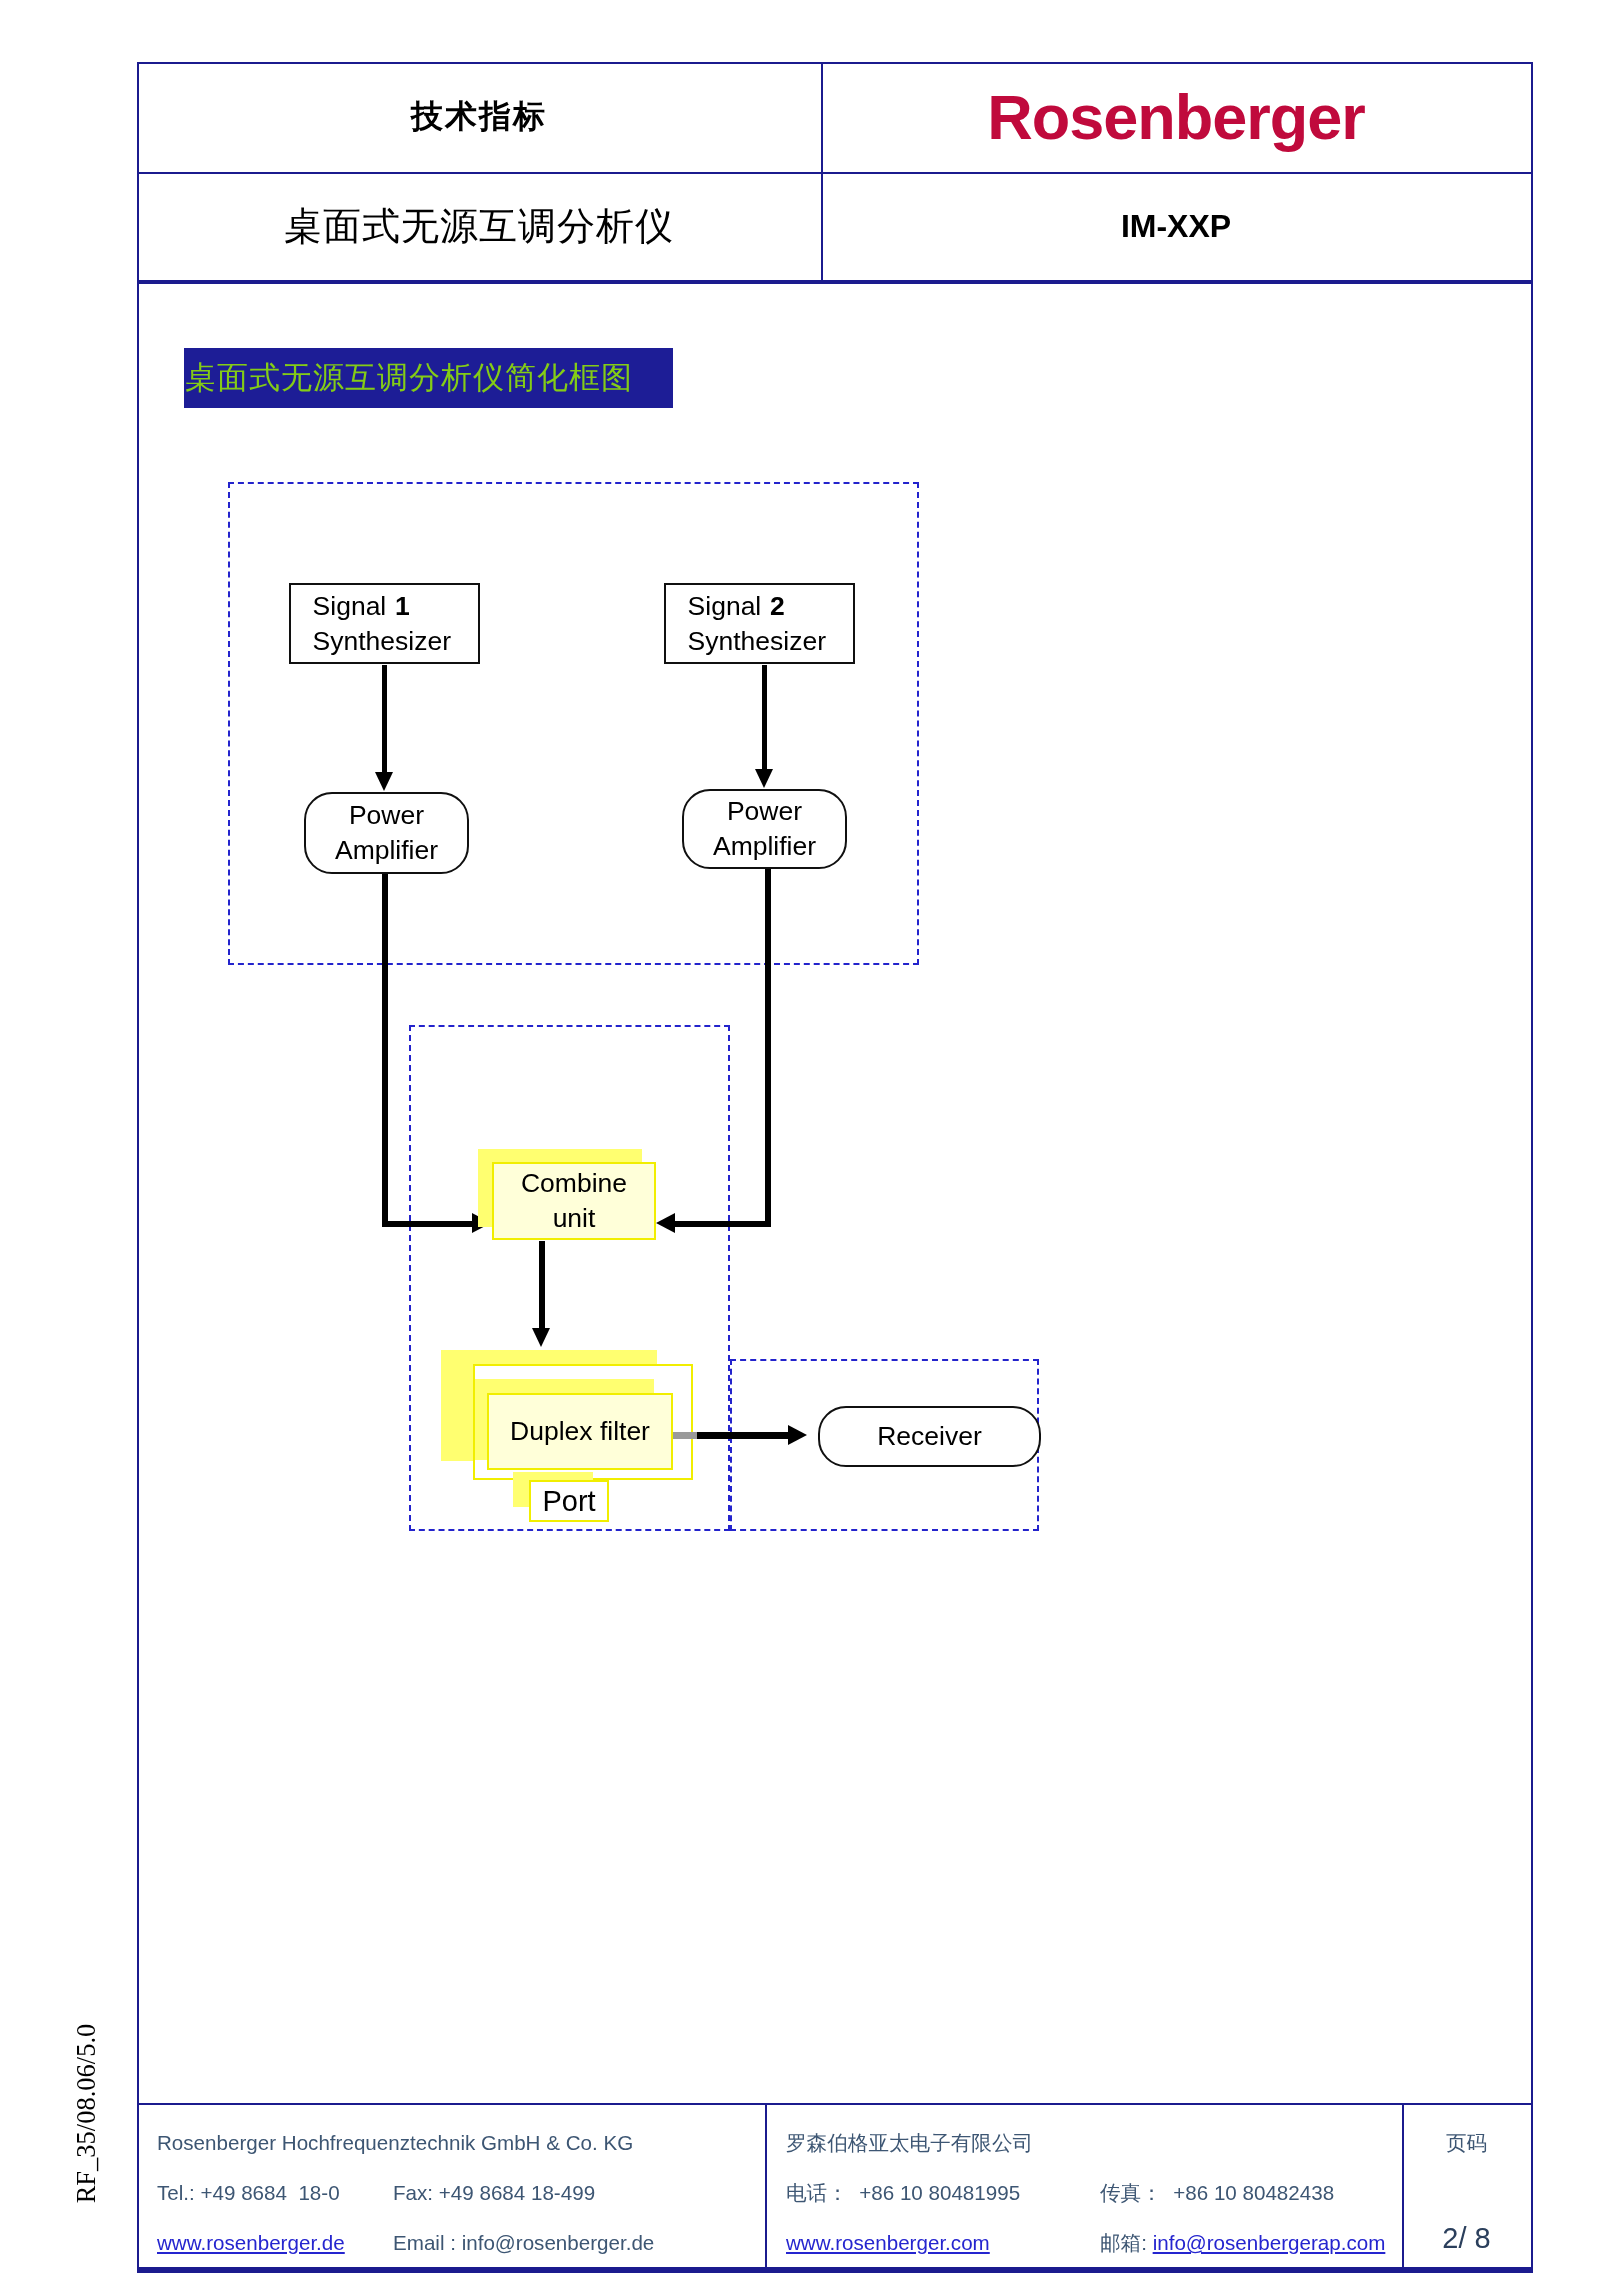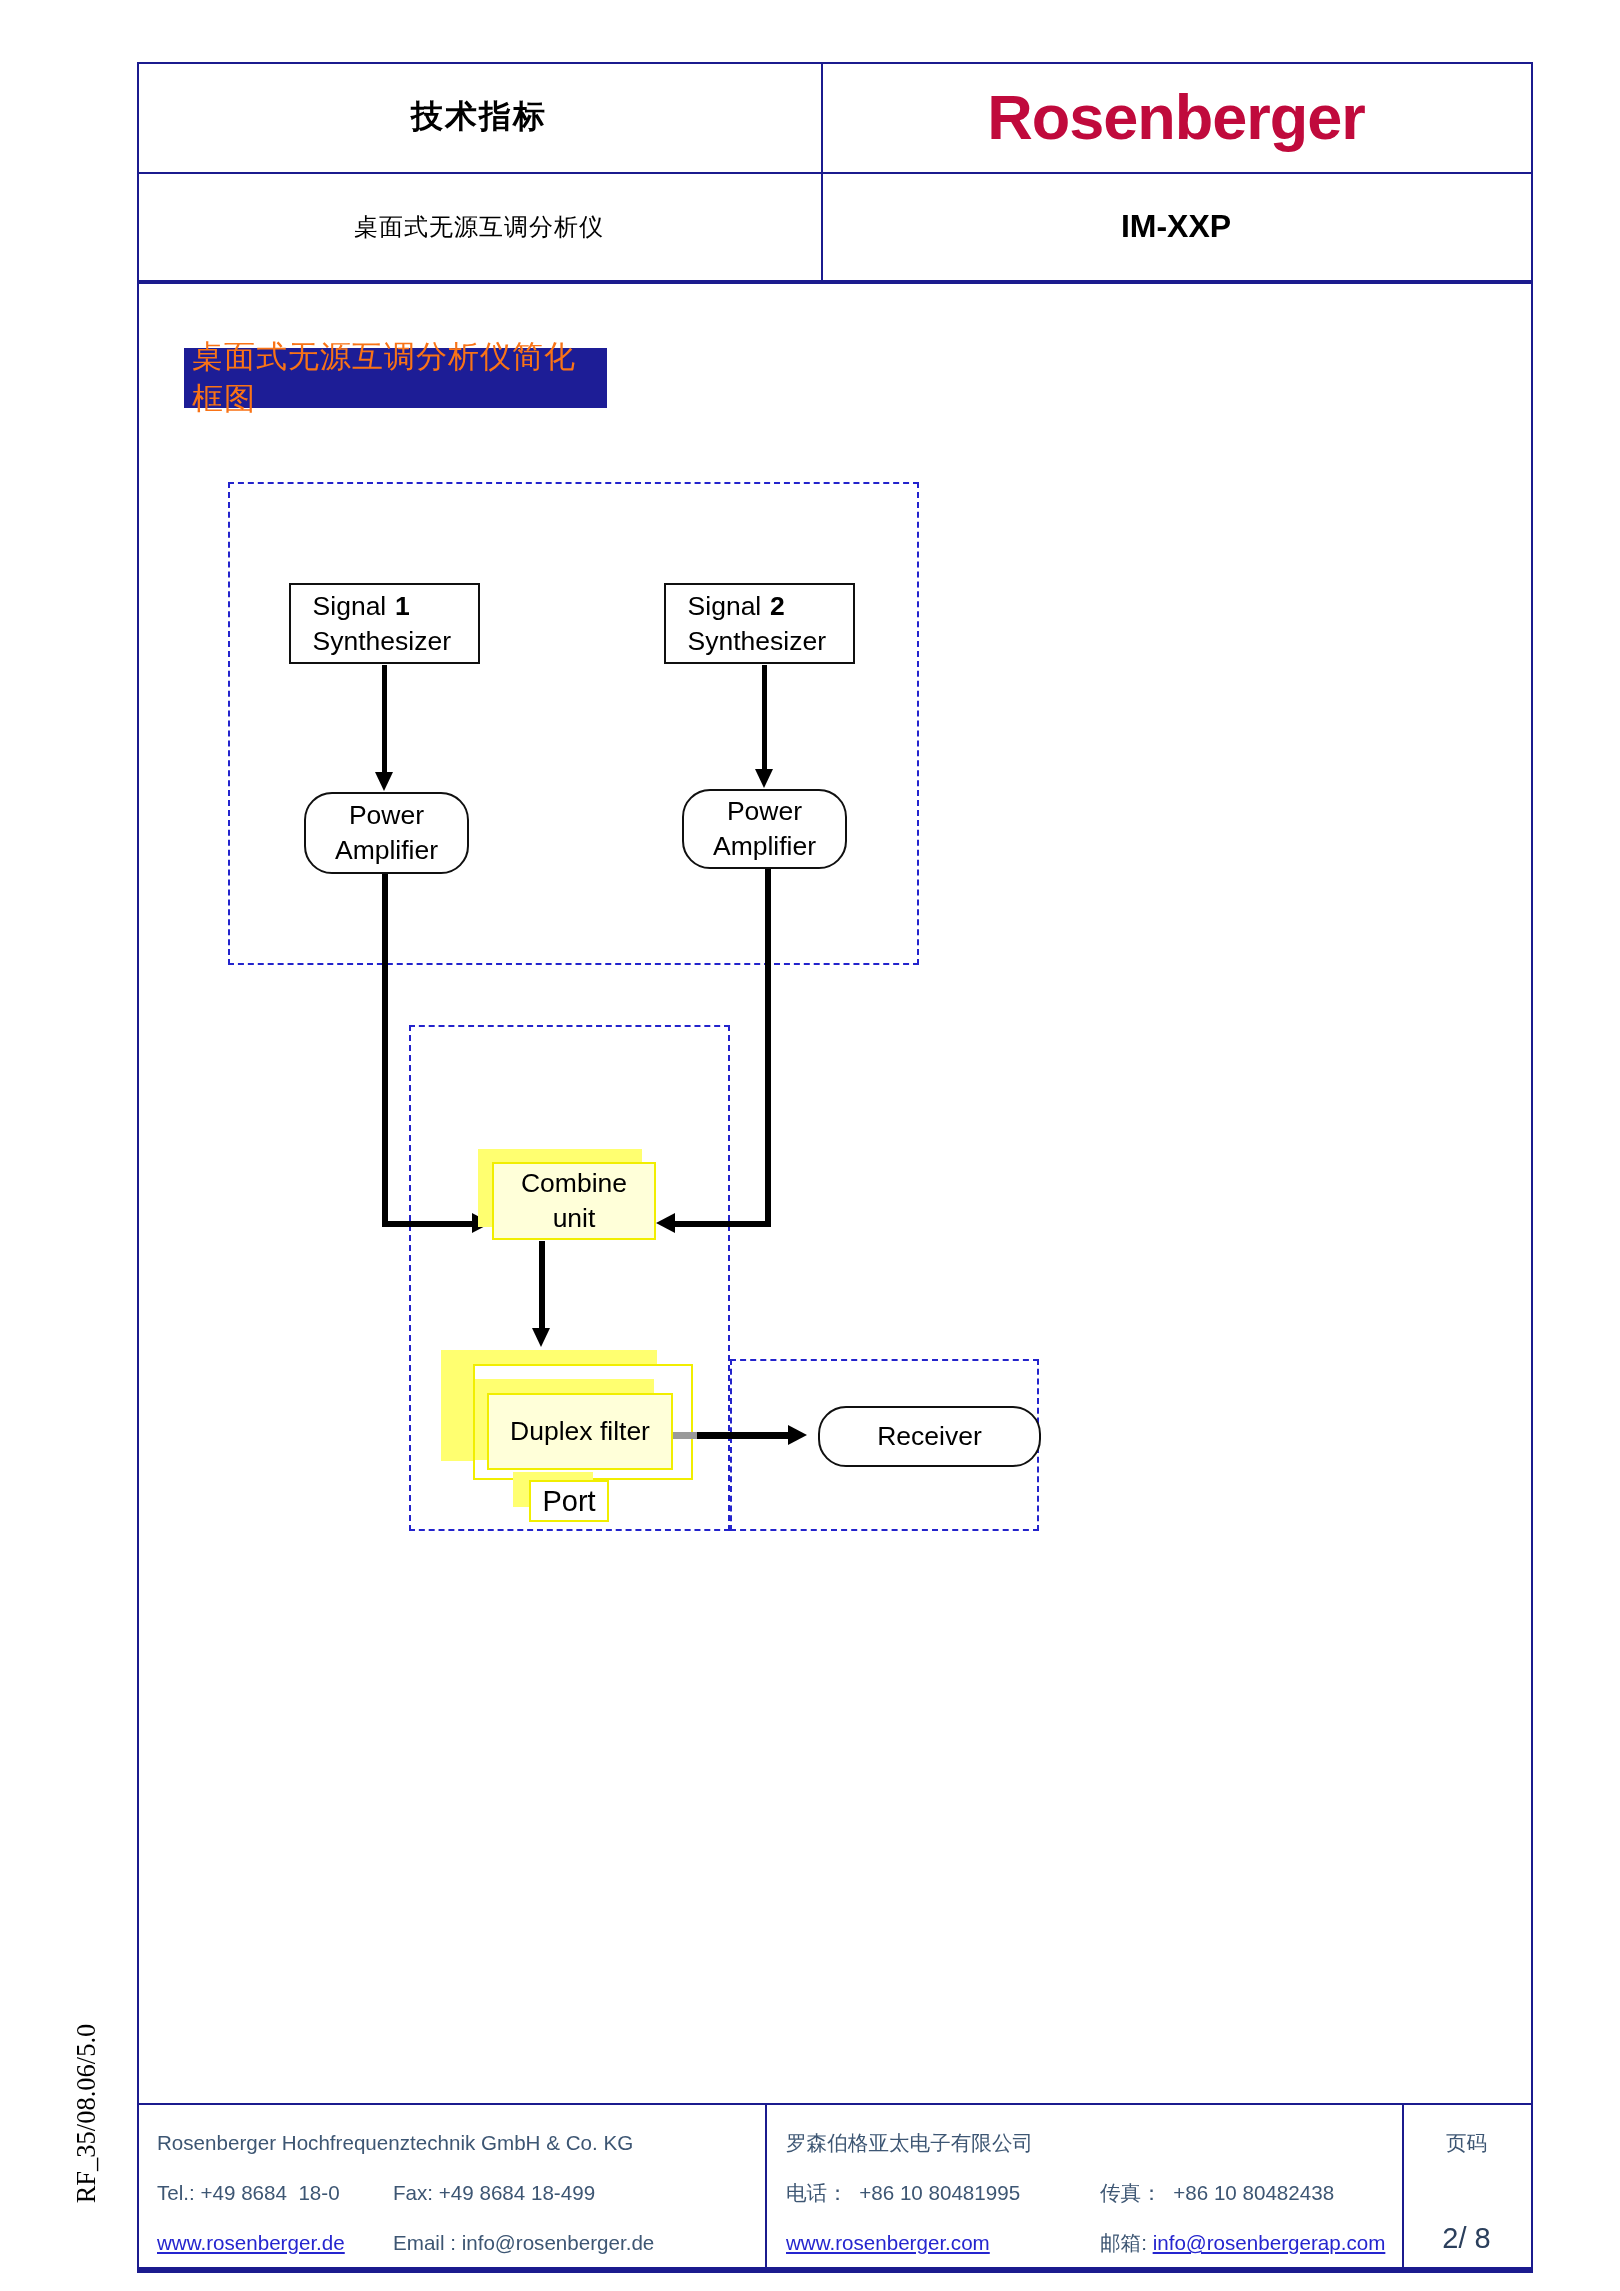--- a/index.html
+++ b/index.html
@@ -16,27 +16,27 @@
   .ftr-top{left:137px;top:2103px;width:1394px;height:2px;}
   .ftr-bottom{left:137px;top:2267px;width:1394px;height:3.9px;}
   .ftr-vdiv1{left:765px;top:2103px;width:2px;height:168px;}
   .ftr-vdiv2{left:1402px;top:2103px;width:2px;height:168px;}
 
   
   .cell{position:absolute;display:flex;align-items:center;justify-content:center;}
   .doc-type{left:137px;top:62px;width:684px;height:110px;font-size:32px;font-weight:600;letter-spacing:2px;}
   .brand{left:821px;top:62px;width:710px;height:110px;font-size:63px;font-weight:bold;
          color:#c00a3c;letter-spacing:-1px;}
-  .product{left:137px;top:172px;width:684px;height:109px;font-size:24px;letter-spacing:1px;}
+  .product{left:137px;top:172px;width:684px;height:109px;font-size:38px;letter-spacing:1px;}
   .model{left:821px;top:172px;width:710px;height:109px;font-size:32px;font-weight:bold;}
 
   
-  .title-bar{position:absolute;left:184px;top:348px;width:423px;height:60px;
-             background:#1d1d96;color:#f97316;font-size:31px;display:flex;
-             align-items:center;padding-left:8px;box-sizing:border-box;letter-spacing:1px;}
+  .title-bar{position:absolute;left:184px;top:348px;width:489px;height:60px;
+             background:#1d1d96;color:#84cc16;font-size:31px;display:flex;
+             align-items:center;padding-left:1px;box-sizing:border-box;letter-spacing:1px;}
 
   
   .dash{position:absolute;border:2.9px dashed #2323cc;box-sizing:border-box;}
   .dash-sources{left:228px;top:482px;width:691px;height:483px;}
   .dash-combiner{left:409px;top:1025px;width:321px;height:506px;}
   .dash-receiver{left:730px;top:1359px;width:309px;height:172px;}
 
   
   .blk{position:absolute;border:2.9px solid #101010;background:#fff;box-sizing:border-box;
        display:flex;flex-direction:column;justify-content:center;font-size:26.5px;line-height:35px;}

